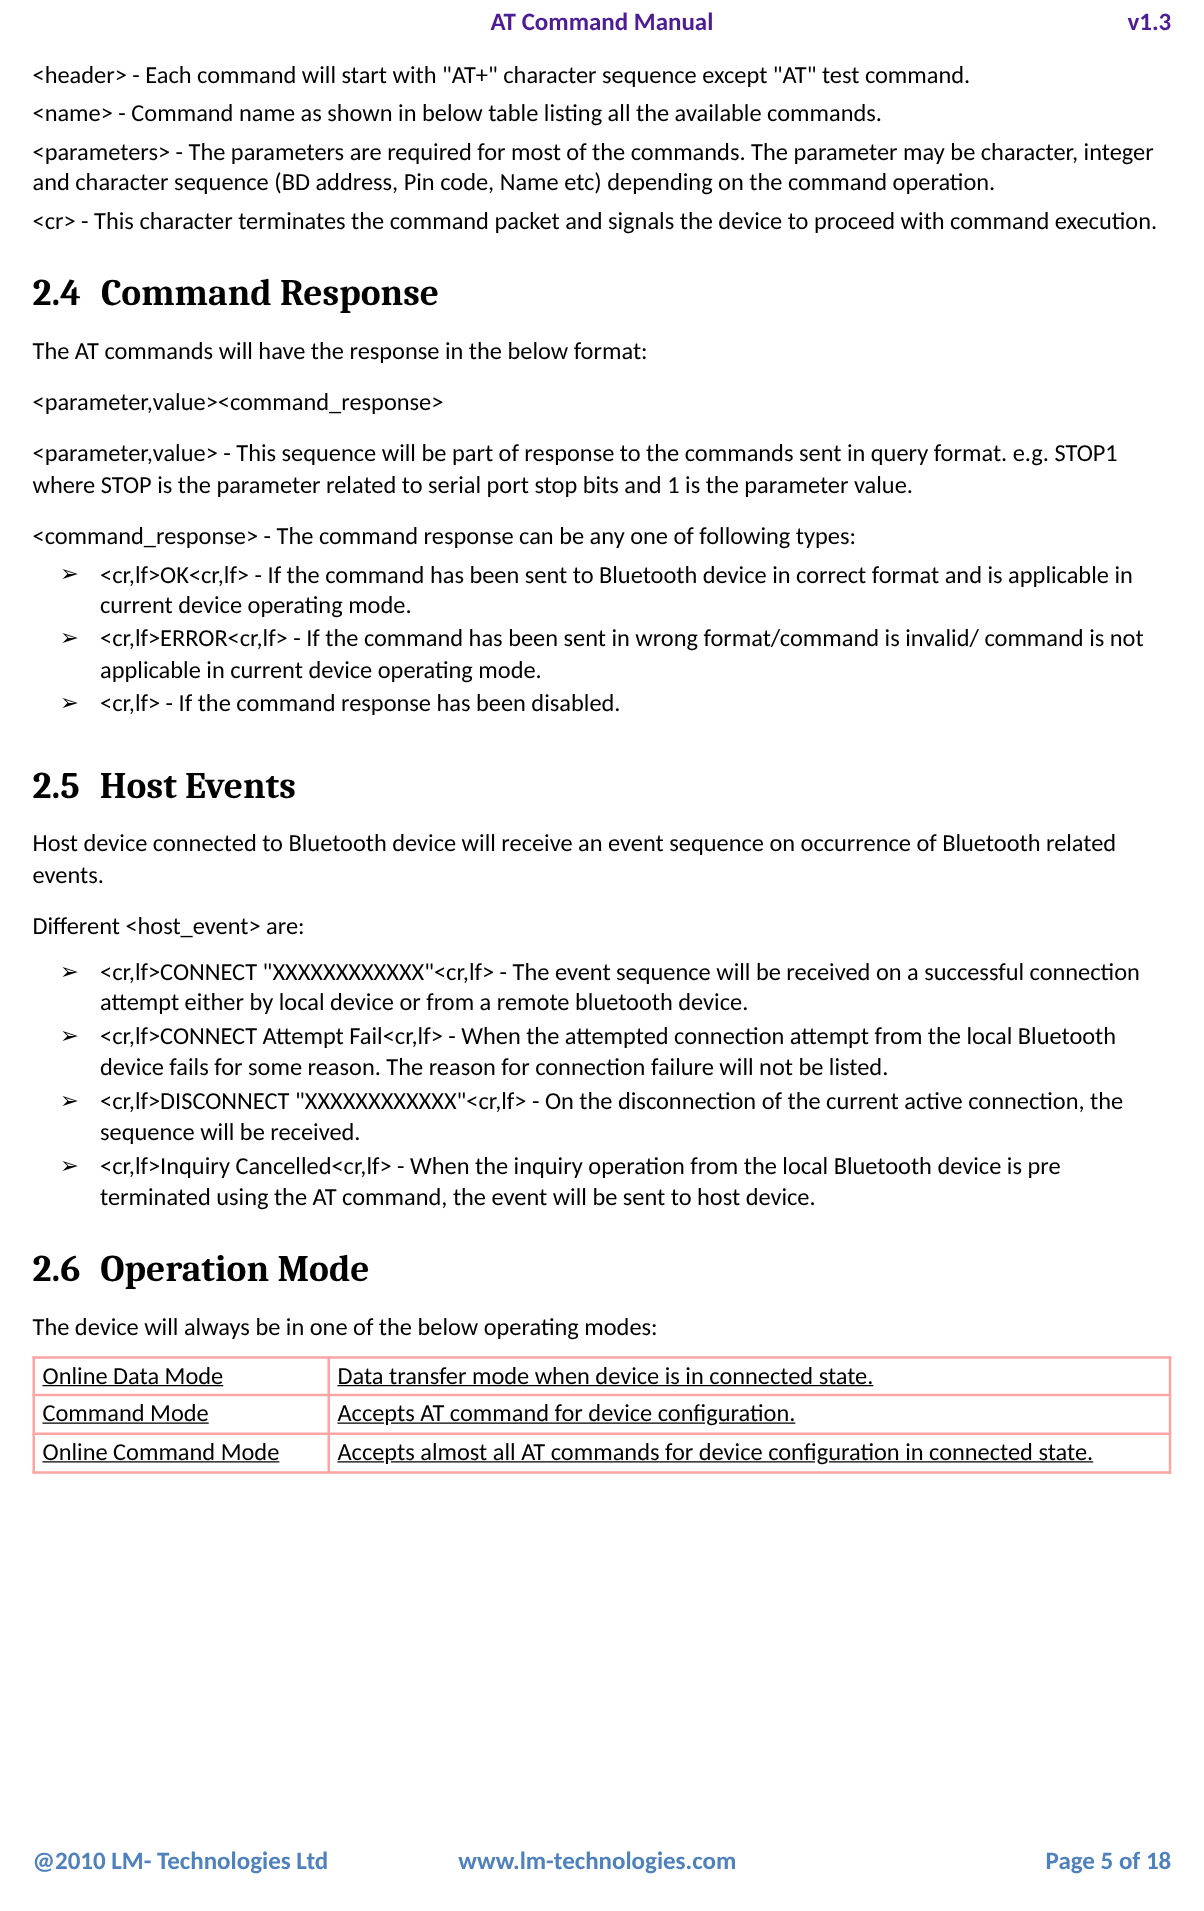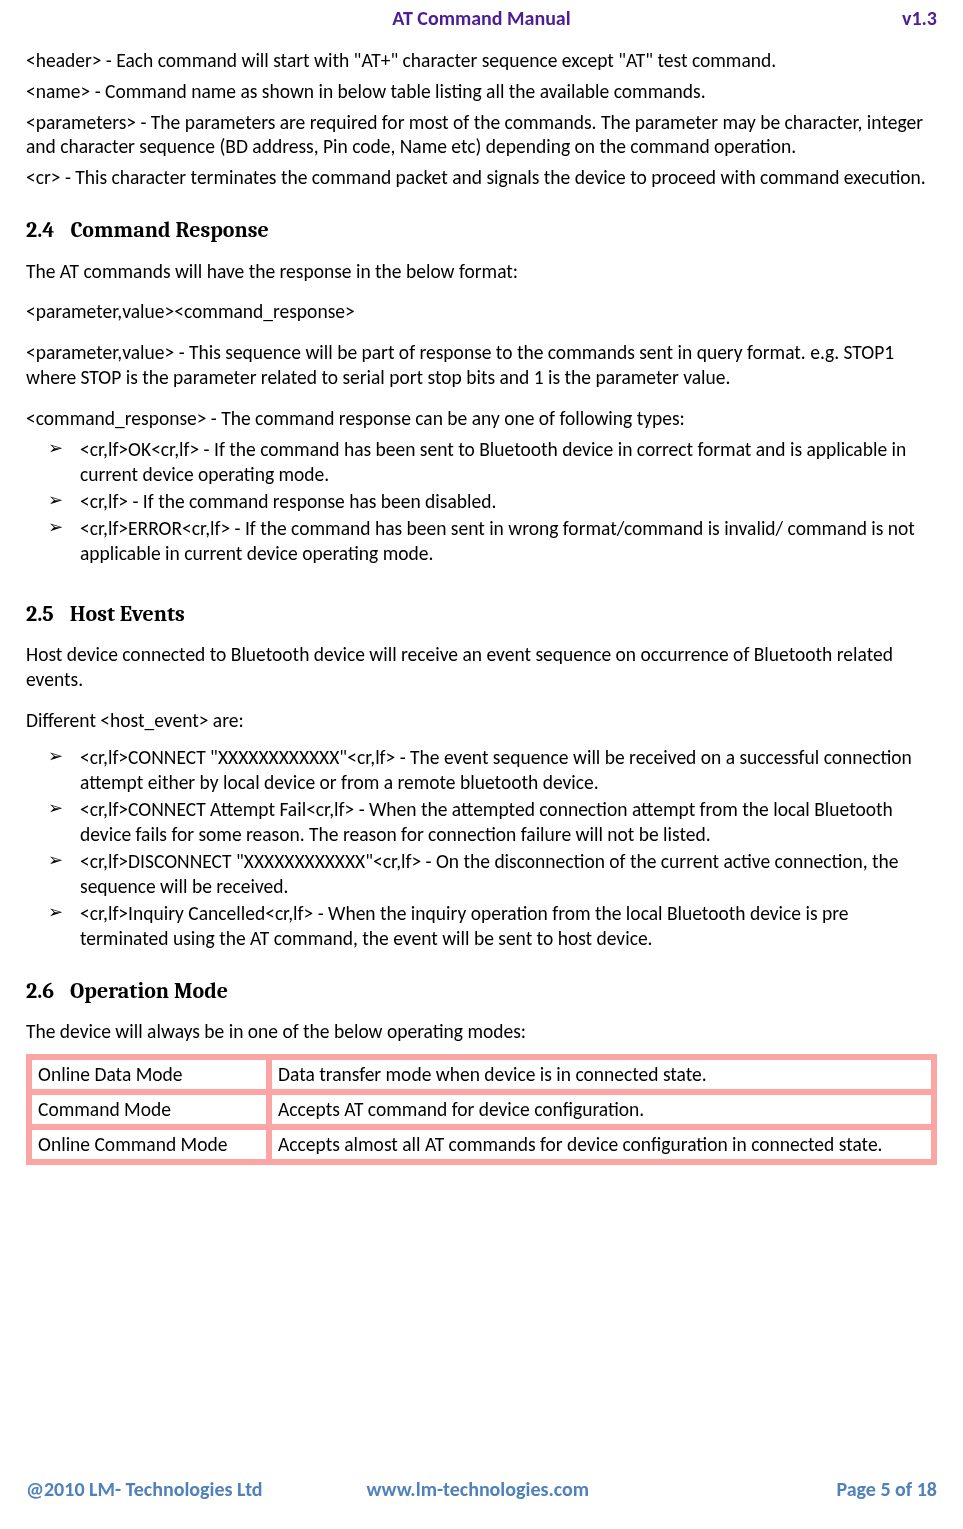--- a/index.html
+++ b/index.html
@@ -31,21 +31,21 @@
   .header .title { flex: 1; text-align: center; }
   .header .ver { text-align: right; width: 110px; }
   .header .sp { width: 110px; }
 
   .body-text { margin: 0 0 6px 0; }
   .p-gap { margin-top: 16px; }
 
   h2.sec {
     font-family: Cambria, Georgia, "Times New Roman", serif;
     font-weight: bold;
-    font-size: 22px;
+    font-size: 30px;
     margin: 26px 0 14px 0;
   }
   h2.sec .num { margin-right: 16px; }
 
   ul.arrow {
     list-style: none;
     padding: 0;
     margin: 2px 0 2px 0;
   }
   ul.arrow li {
@@ -62,23 +62,24 @@
     color: #000;
   }
 
   table.modes {
     border-collapse: collapse;
     width: 100%;
     margin-top: 10px;
     font-size: 19.5px;
   }
   table.modes td {
-    border: 6px solid #fca5a5;
+    border: 2px solid #fca5a5;
     padding: 2px 6px;
     vertical-align: top;
+    text-decoration: underline;
   }
   table.modes td.c0 { width: 222px; }
 
   .footer {
     position: absolute;
     bottom: 26px;
     left: 26px;
     right: 26px;
     display: flex;
     color: #4F81BD;
@@ -106,22 +107,22 @@
 
 <h2 class="sec">
   <span class="num">2.4</span><span>Command Response</span>
 </h2>
 <p class="body-text">The AT commands will have the response in the below format:</p>
 <p class="body-text p-gap">&lt;parameter,value&gt;&lt;command_response&gt;</p>
 <p class="body-text p-gap">&lt;parameter,value&gt; - This sequence will be part of response to the commands sent in query format. e.g. STOP1 where STOP is the parameter related to serial port stop bits and 1 is the parameter value.</p>
 <p class="body-text p-gap">&lt;command_response&gt; - The command response can be any one of following types:</p>
 <ul class="arrow">
   <li>&lt;cr,lf&gt;OK&lt;cr,lf&gt; - If the command has been sent to Bluetooth device in correct format and is applicable in current device operating mode.</li>
+  <li>&lt;cr,lf&gt;ERROR&lt;cr,lf&gt; - If the command has been sent in wrong format/command is invalid/ command   is not applicable in current device operating mode.</li>
   <li>&lt;cr,lf&gt;  - If the command response has been disabled.</li>
-  <li>&lt;cr,lf&gt;ERROR&lt;cr,lf&gt; - If the command has been sent in wrong format/command is invalid/ command   is not applicable in current device operating mode.</li>
 </ul>
 
 <h2 class="sec" style="margin-top:34px;">
   <span class="num">2.5</span><span>Host Events</span>
 </h2>
 <p class="body-text">Host device connected to Bluetooth device will receive an event sequence on occurrence of Bluetooth related events.</p>
 <p class="body-text p-gap">Different &lt;host_event&gt; are:</p>
 <ul class="arrow" style="margin-top:12px;">
   <li>&lt;cr,lf&gt;CONNECT "XXXXXXXXXXXX"&lt;cr,lf&gt; - The event sequence will be received on a successful connection attempt either by local device or from a remote bluetooth device.</li>
   <li>&lt;cr,lf&gt;CONNECT Attempt Fail&lt;cr,lf&gt;  - When the attempted connection attempt from the local Bluetooth device fails for some reason.  The reason for connection failure will not be listed.</li>

